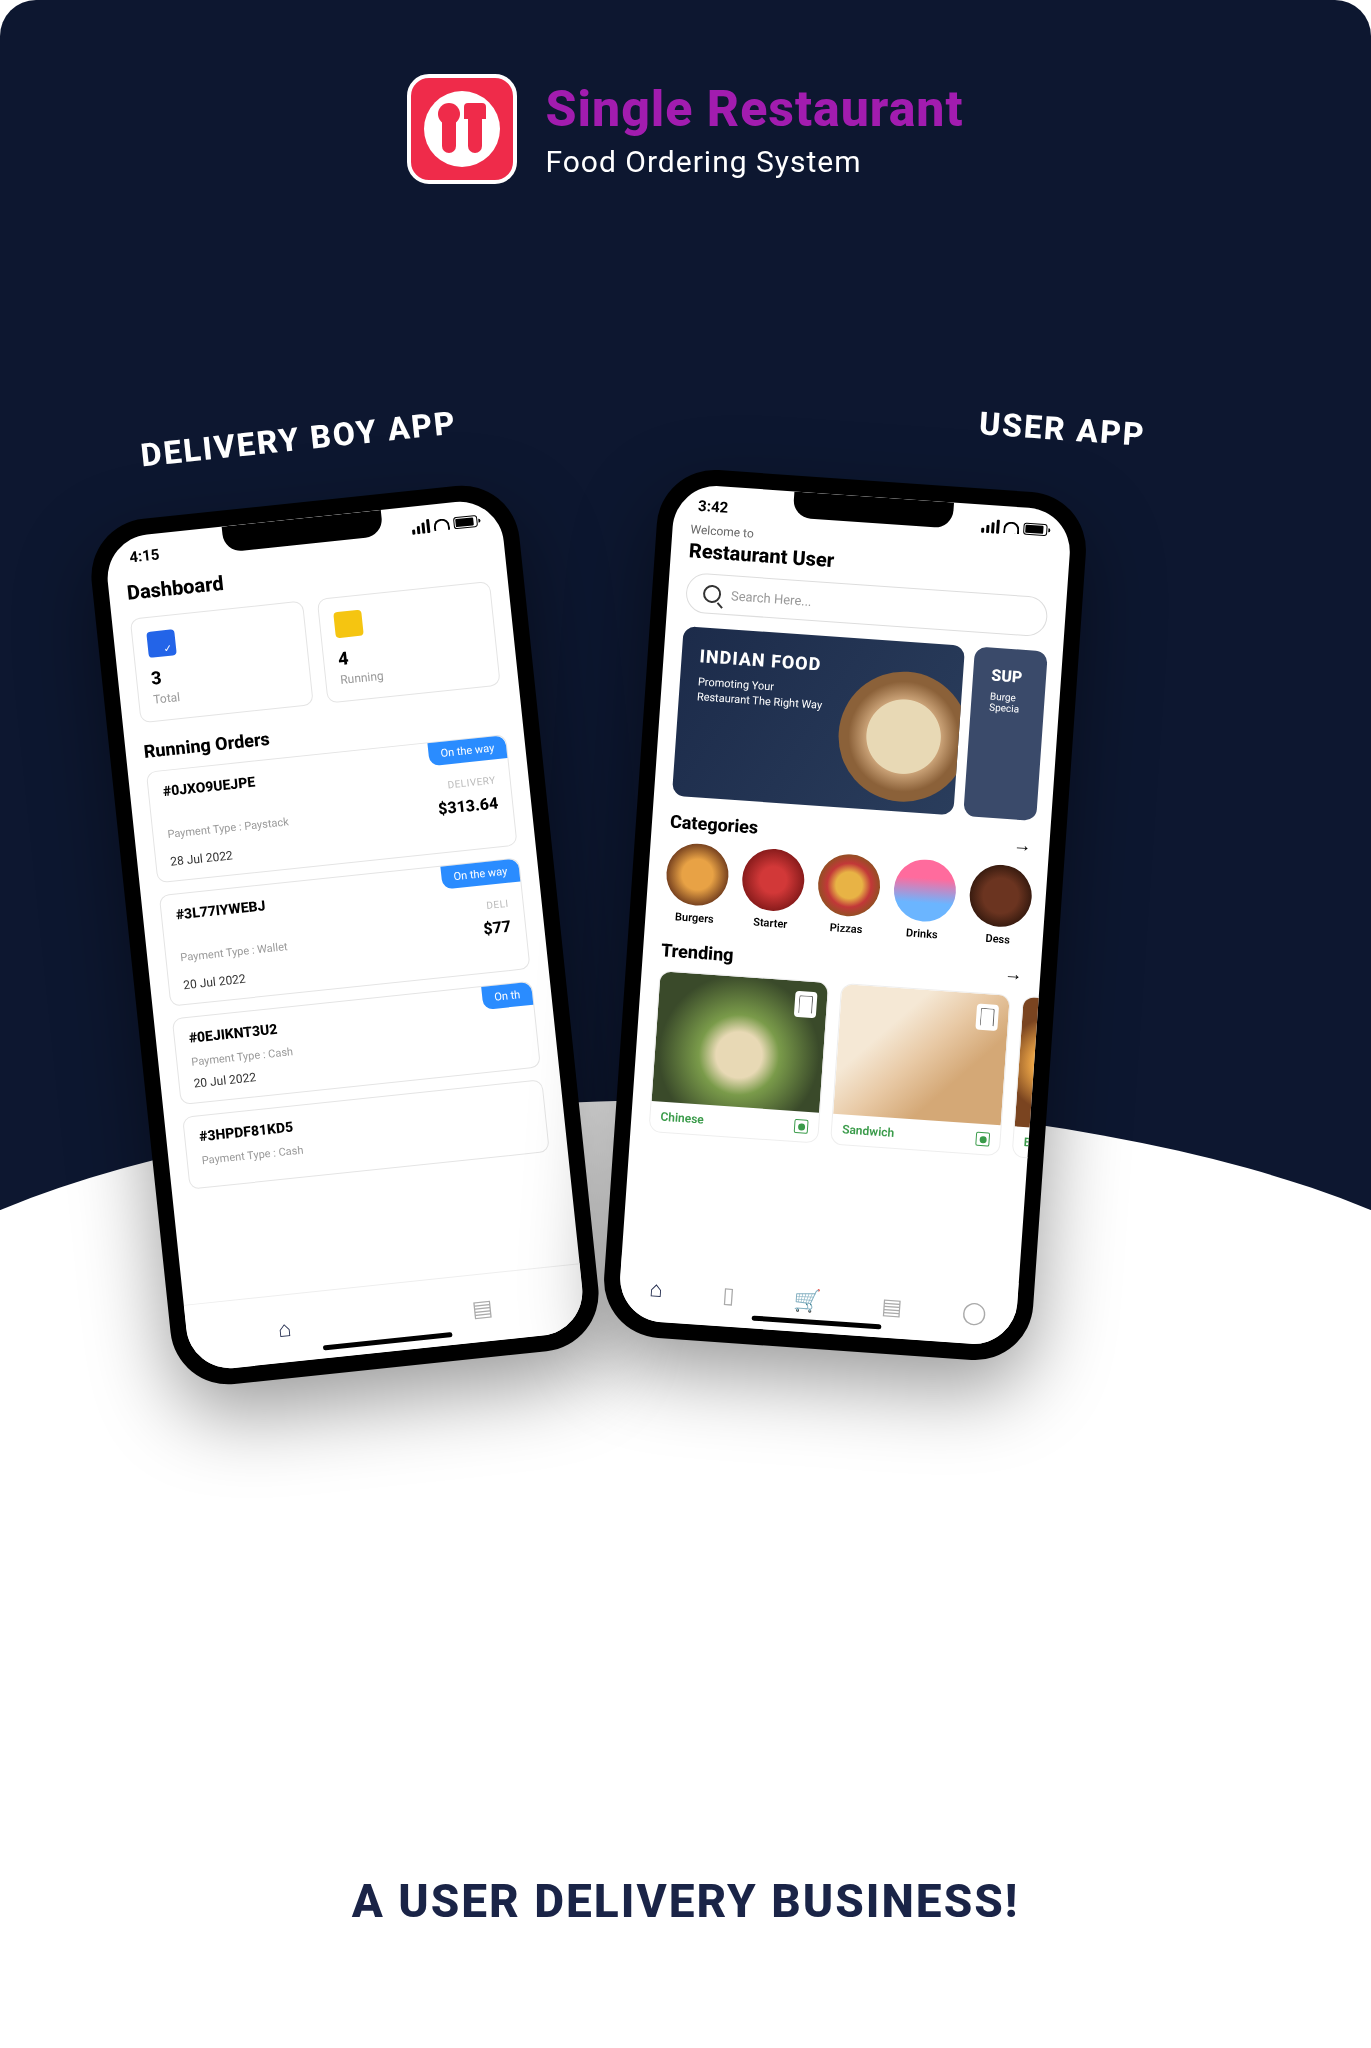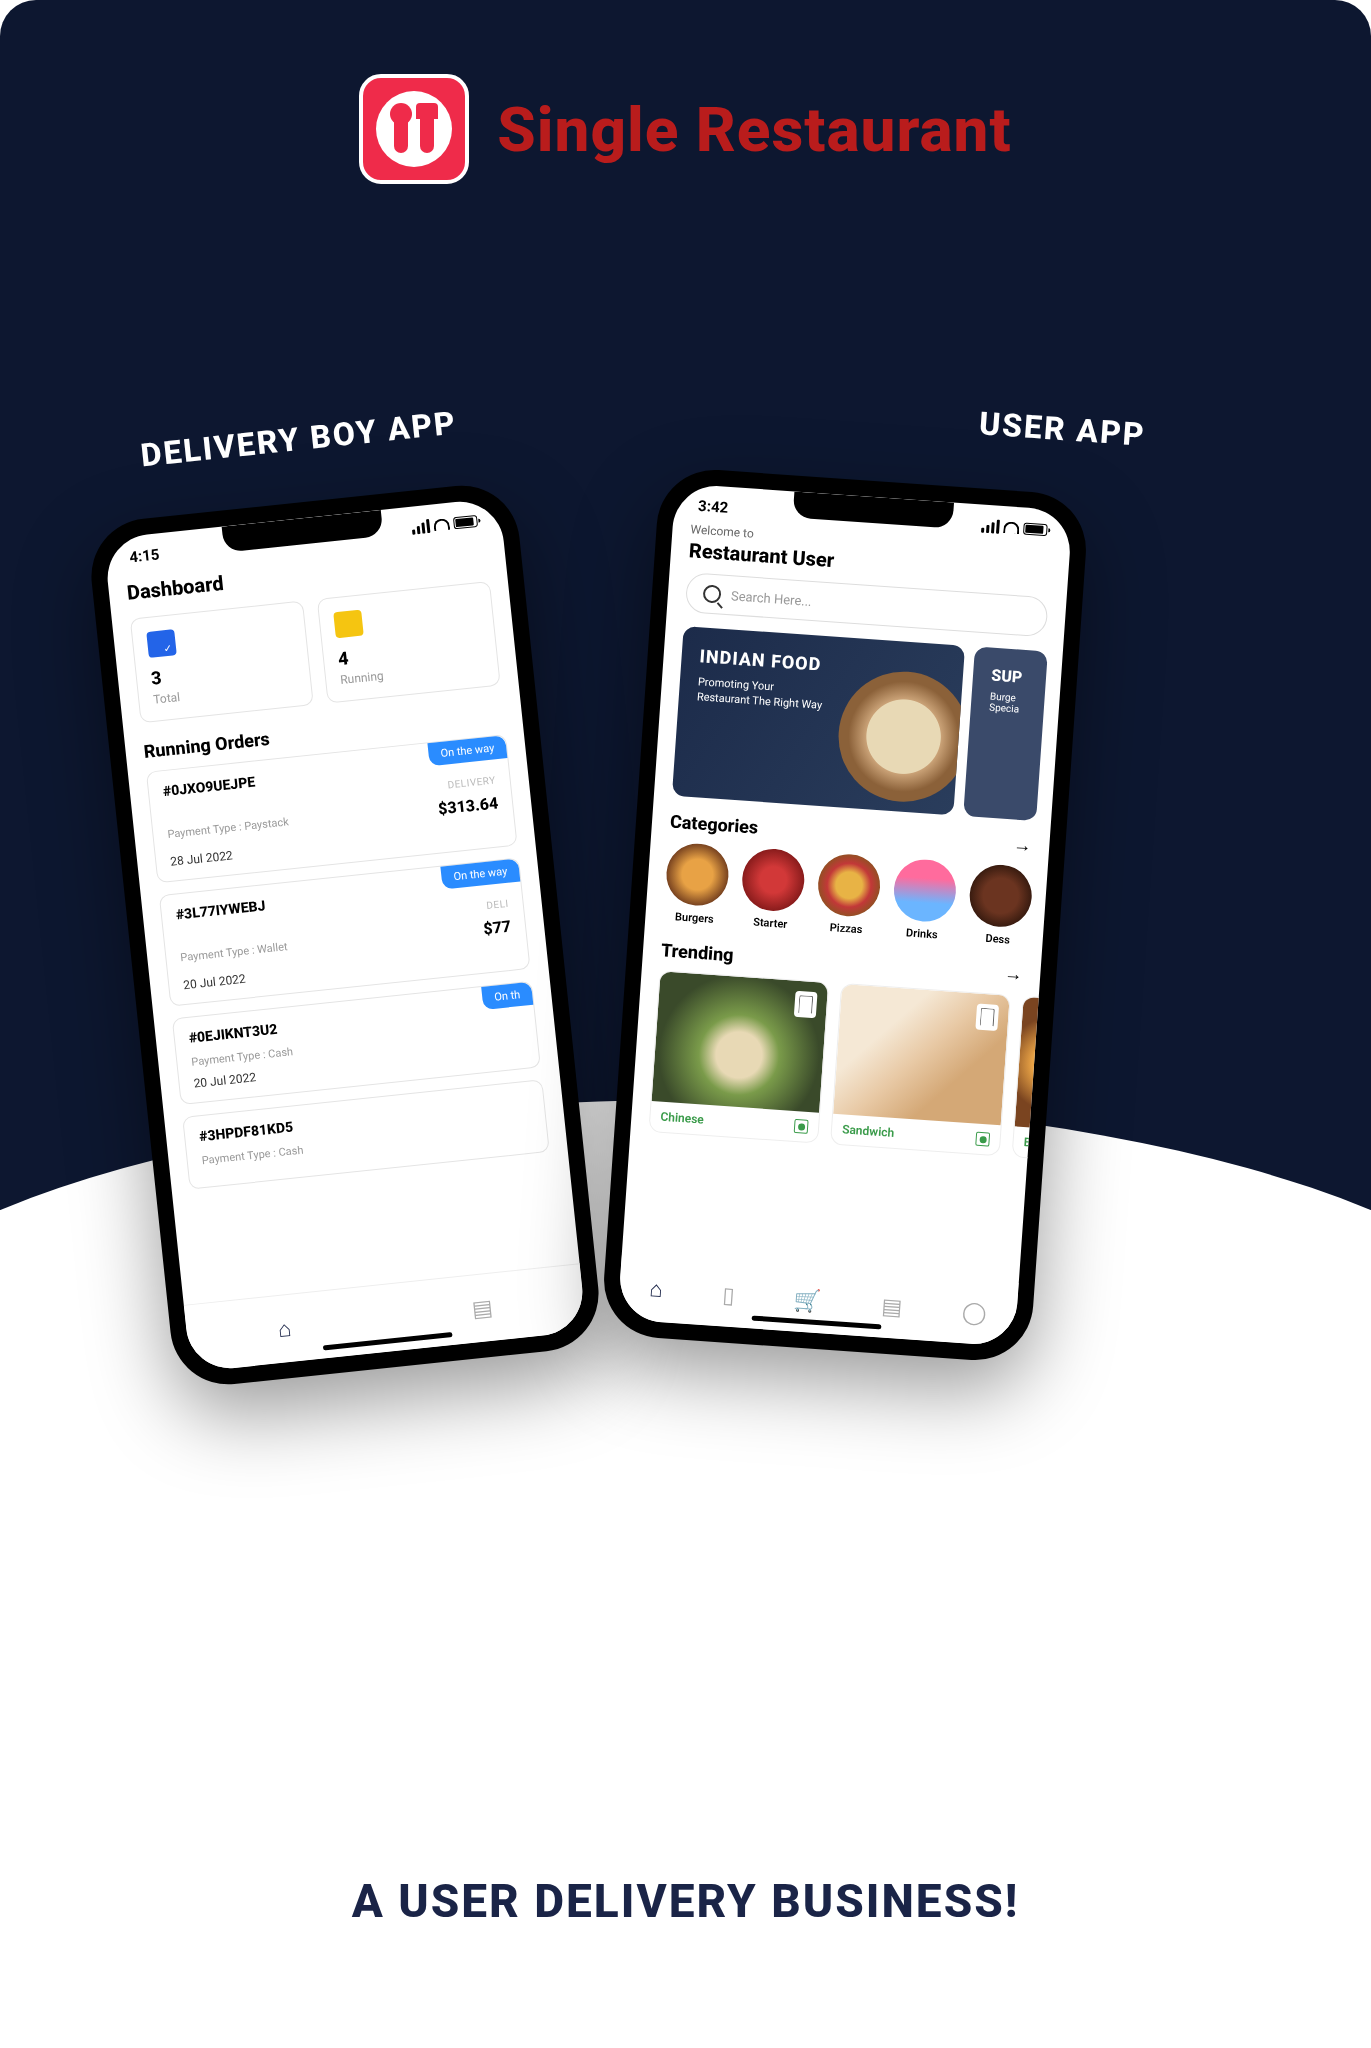--- a/index.html
+++ b/index.html
@@ -6,21 +6,21 @@
 body{background:#fff;width:1371px;height:2048px;position:relative;overflow:hidden}
 .hero{position:absolute;top:0;left:0;right:0;height:1240px;background:#0d1730;border-radius:36px 36px 0 0}
 .curve{position:absolute;top:1100px;left:-200px;right:-200px;height:600px;background:#fff;border-radius:50% 50% 0 0}
 .logo-row{position:absolute;top:74px;left:0;right:0;display:flex;align-items:center;justify-content:center;gap:28px}
 .logo-badge{width:110px;height:110px;background:#ef2b4a;border-radius:22px;display:flex;align-items:center;justify-content:center;border:4px solid #fff}
 .logo-circle{width:76px;height:76px;background:#fff;border-radius:50%;position:relative}
 .logo-spoon{position:absolute;left:18px;top:14px;width:14px;height:48px;background:#ef2b4a;border-radius:8px}
 .logo-spoon::before{content:"";position:absolute;top:-2px;left:-4px;width:22px;height:22px;background:#ef2b4a;border-radius:50%}
 .logo-fork{position:absolute;right:18px;top:12px;width:14px;height:50px;background:#ef2b4a;border-radius:0 0 8px 8px}
 .logo-fork::before{content:"";position:absolute;top:0;left:-4px;width:22px;height:16px;background:#ef2b4a;border-radius:4px 4px 0 0}
-.title-col h1{color:#b91c1c;font-size:62px;font-weight:800;letter-spacing:1px}
+.title-col h1{color:#a21caf;font-size:50px;font-weight:800;letter-spacing:1px}
 .title-col p{color:#fff;font-size:30px;font-weight:400;margin-top:6px;letter-spacing:1px}
 .label-delivery{position:absolute;top:420px;left:140px;color:#fff;font-size:32px;font-weight:800;letter-spacing:2px;transform:rotate(-6deg)}
 .label-user{position:absolute;top:410px;right:225px;color:#fff;font-size:32px;font-weight:800;letter-spacing:2px;transform:rotate(4deg)}
 .phone{position:absolute;width:430px;height:870px;background:#000;border-radius:58px;padding:16px;box-shadow:0 30px 80px rgba(0,0,0,.4)}
 .phone-left{top:500px;left:130px;transform:rotate(-6deg)}
 .phone-right{top:480px;left:630px;transform:rotate(4deg)}
 .screen{width:100%;height:100%;background:#fff;border-radius:44px;overflow:hidden;position:relative}
 .notch{position:absolute;top:0;left:50%;transform:translateX(-50%);width:160px;height:26px;background:#000;border-radius:0 0 18px 18px;z-index:10}
 .statusbar{display:flex;justify-content:space-between;align-items:center;padding:12px 24px 8px;font-size:15px;font-weight:700}
 .sig{display:flex;gap:4px;align-items:center}
@@ -104,20 +104,21 @@
 
 <div class="logo-row">
   <div class="logo-badge">
     <div class="logo-circle">
         <div class="logo-spoon"></div>
         <div class="logo-fork"></div>
       </div>
   </div>
   <div class="title-col">
     <h1>Single Restaurant</h1>
+    <p>Food Ordering System</p>
   </div>
 </div>
 
 <div class="label-delivery">DELIVERY BOY APP</div>
 <div class="label-user">USER APP</div>
 
 <div class="phone phone-left">
   <div class="screen">
     <div class="notch"></div>
     <div class="statusbar">

